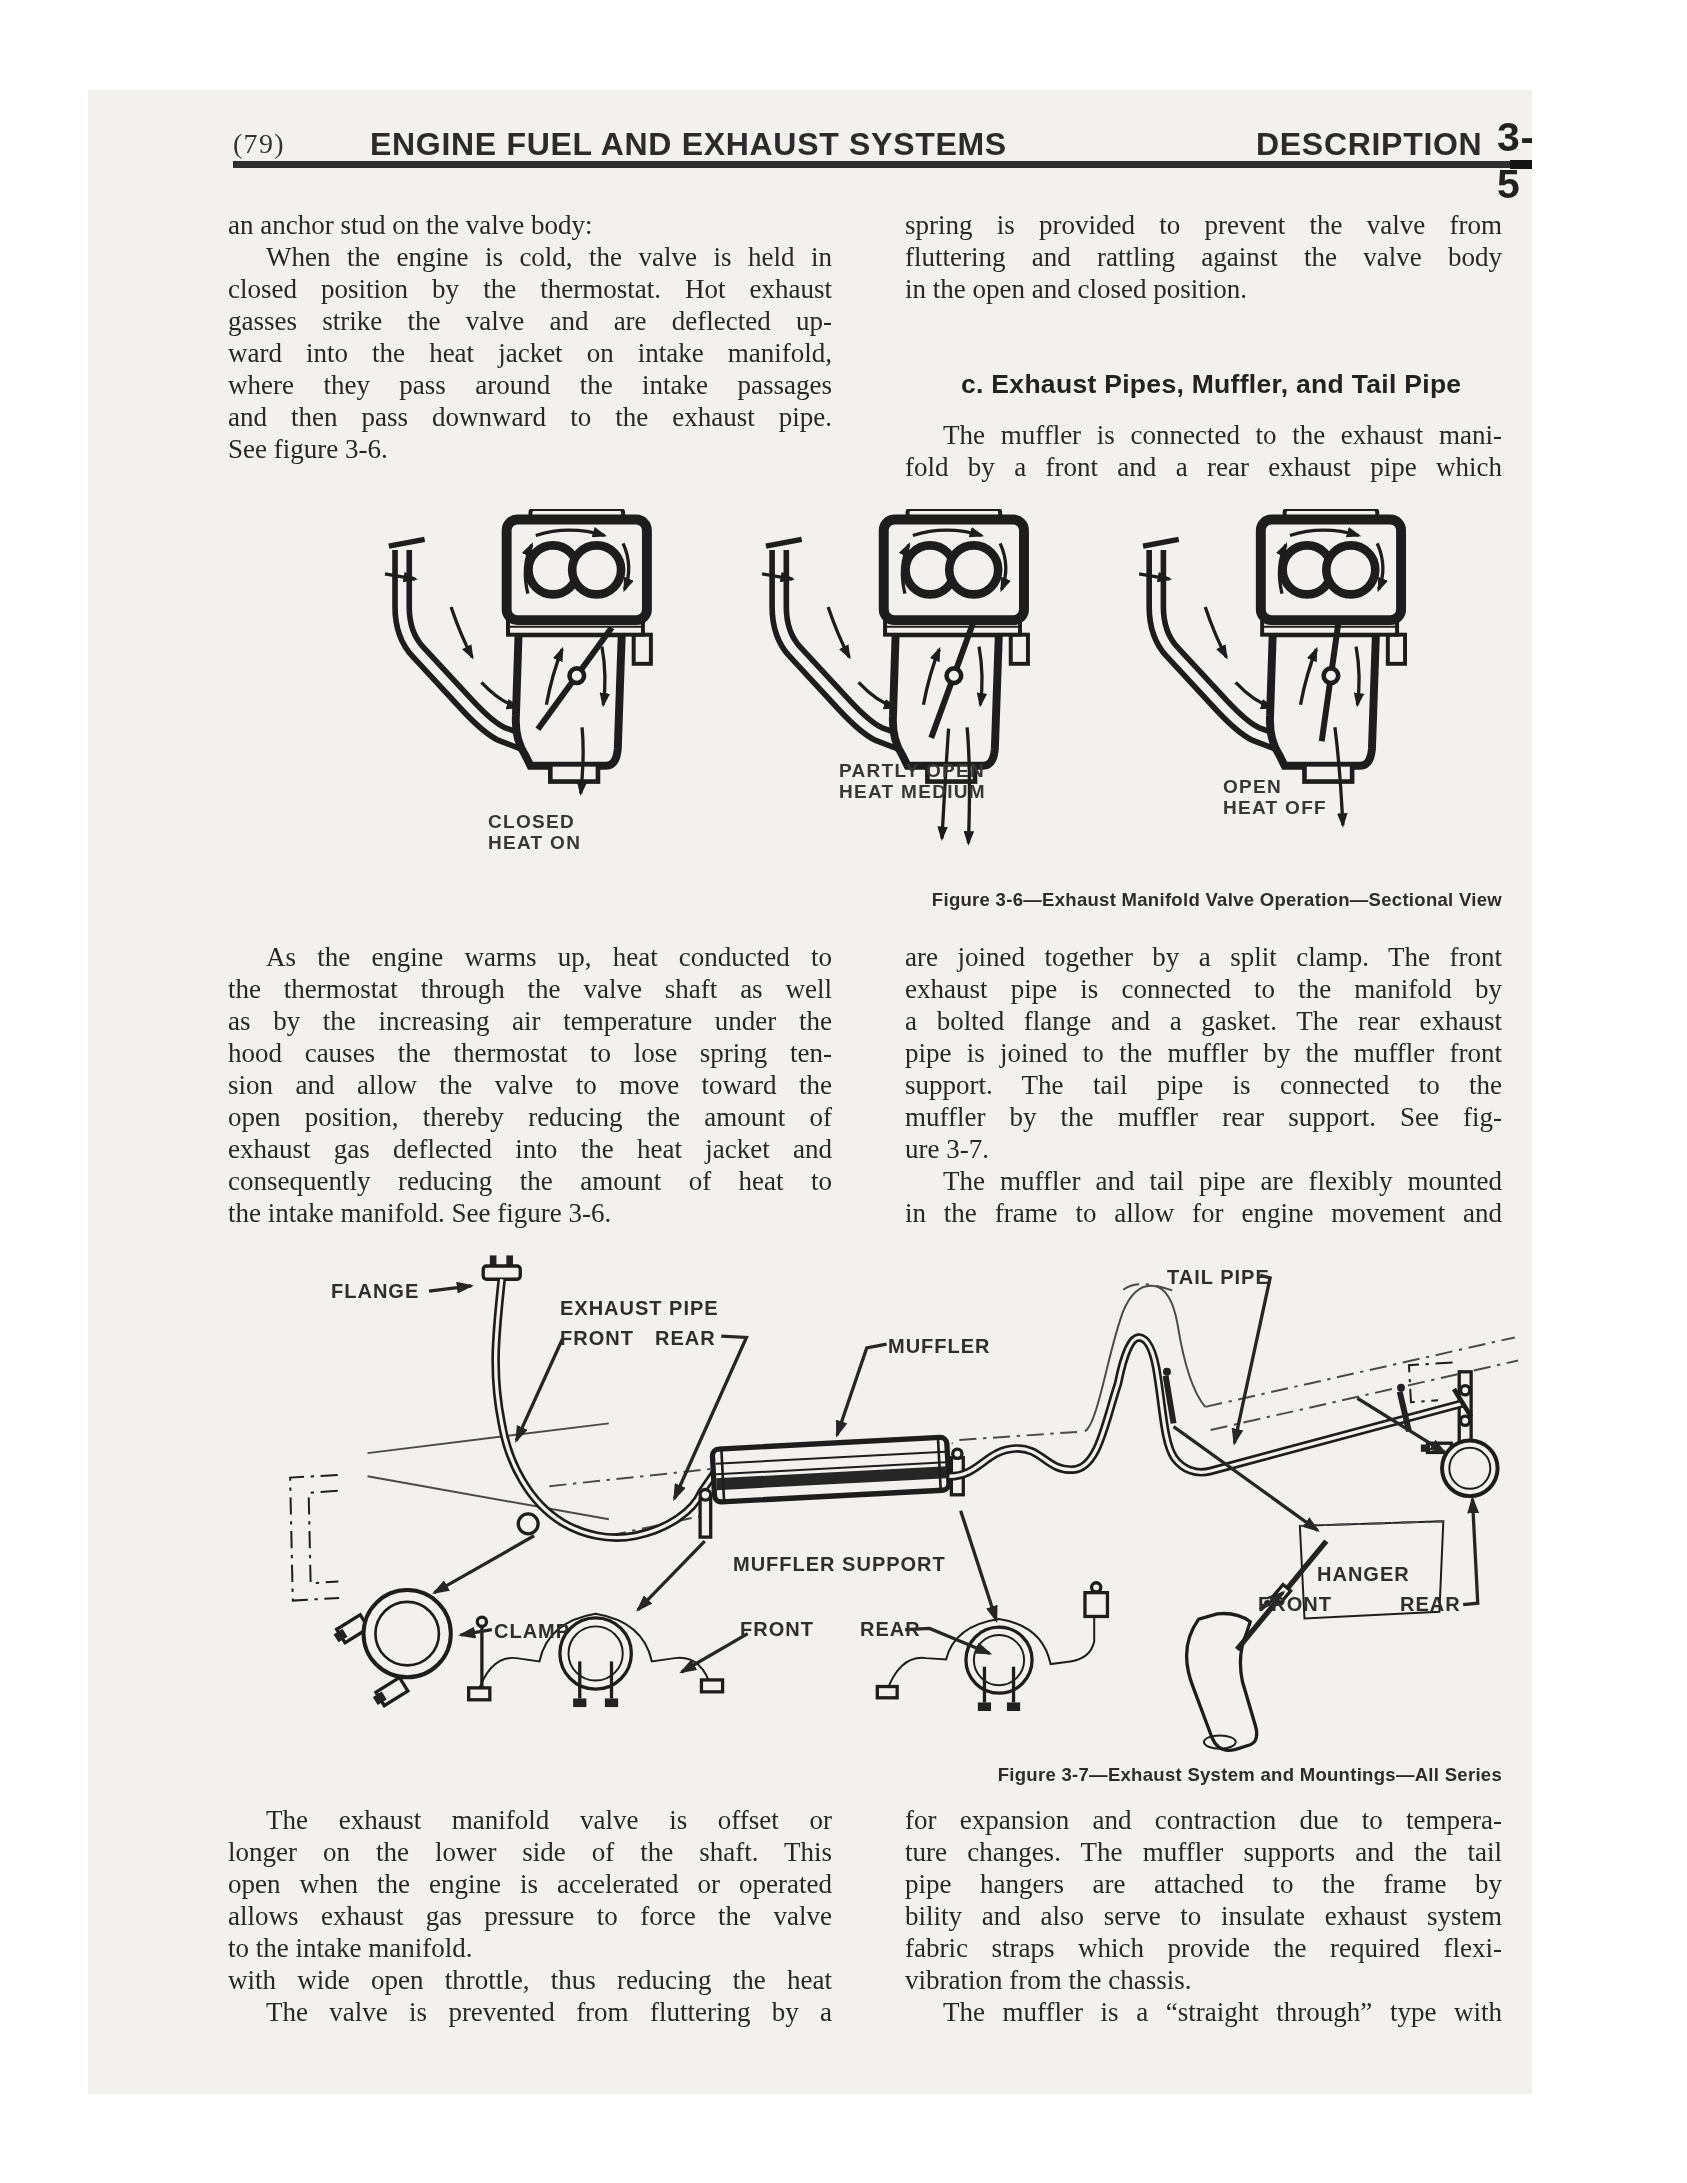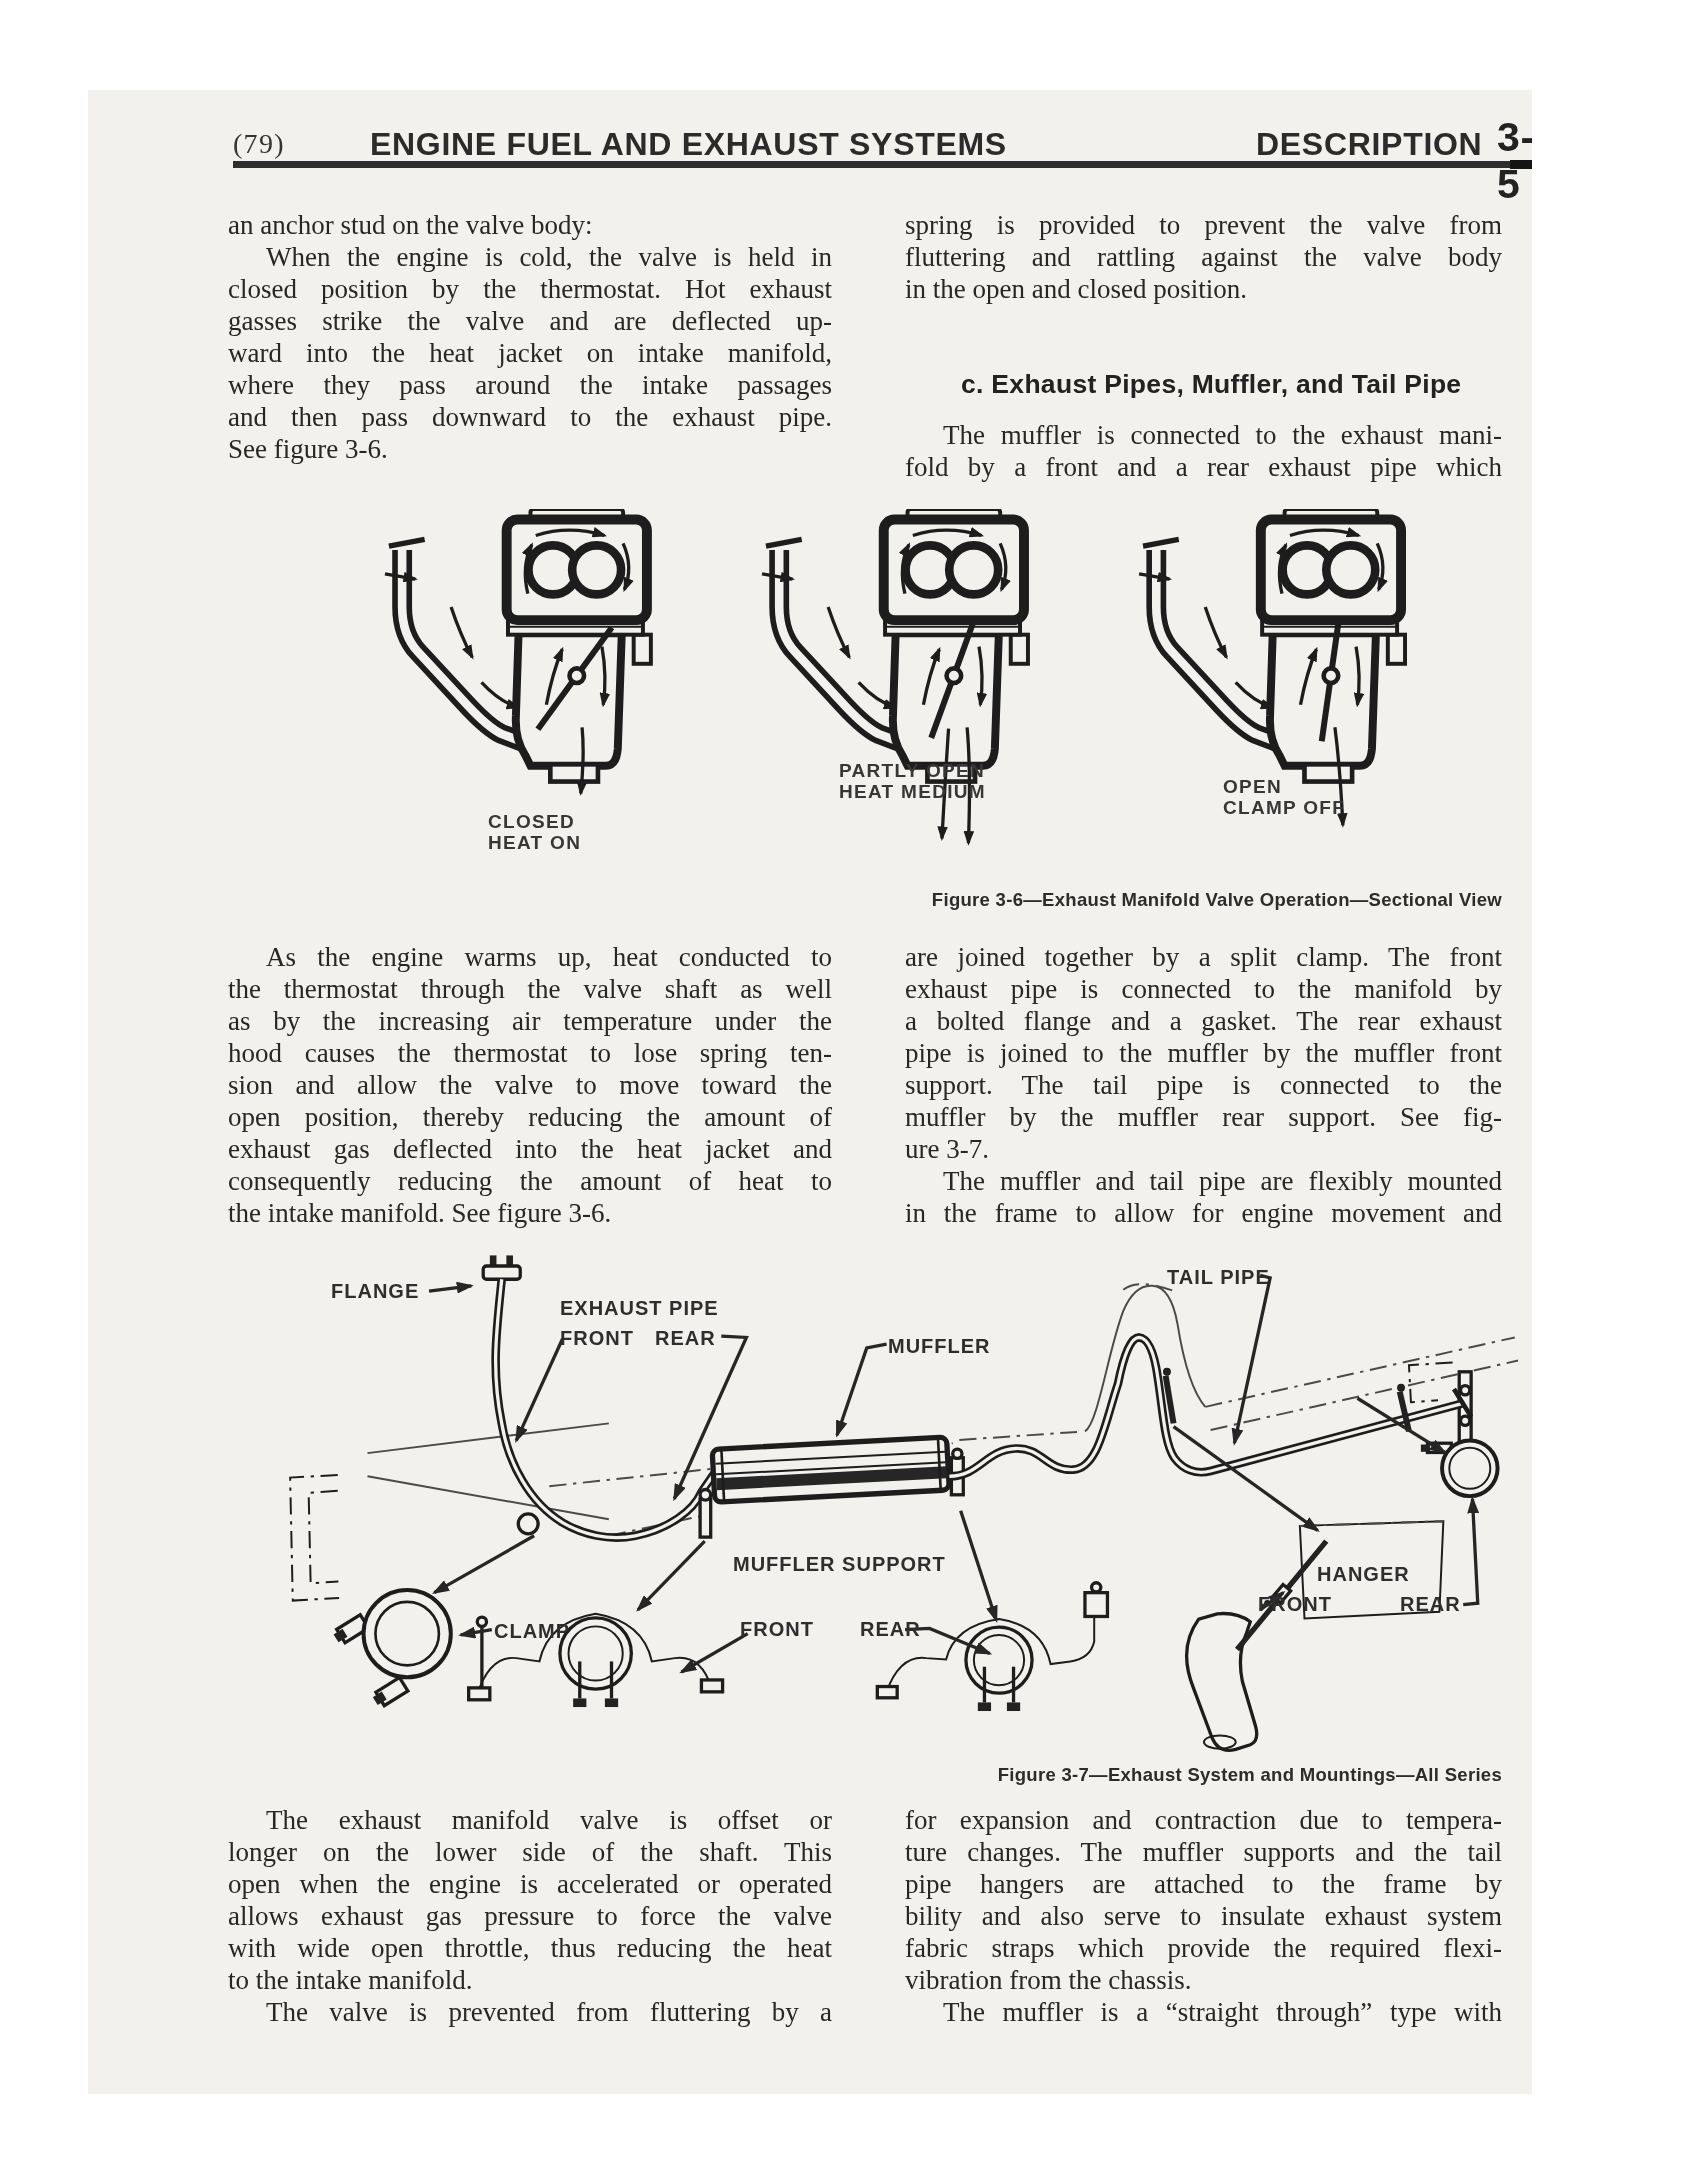--- a/index.html
+++ b/index.html
@@ -87,22 +87,22 @@
       <div class="bl jl">muffler by the muffler rear support. See fig-</div>
       <div class="bl">ure 3-7.</div>
       <div class="bl jl ind">The muffler and tail pipe are flexibly mounted</div>
       <div class="bl jl">in the frame to allow for engine movement and</div>
     </div>
   <div class="abs tblock" style="left:228px;top:1804px;width:604px;">
       <div class="bl jl ind">The exhaust manifold valve is offset or</div>
       <div class="bl jl">longer on the lower side of the shaft. This</div>
       <div class="bl jl">open when the engine is accelerated or operated</div>
       <div class="bl jl">allows exhaust gas pressure to force the valve</div>
+      <div class="bl">to the intake manifold.</div>
       <div class="bl jl">with wide open throttle, thus reducing the heat</div>
-      <div class="bl">to the intake manifold.</div>
       <div class="bl jl ind">The valve is prevented from fluttering by a</div>
     </div>
   <div class="abs tblock" style="left:905px;top:1804px;width:597px;">
       <div class="bl jl">for expansion and contraction due to tempera-</div>
       <div class="bl jl">ture changes. The muffler supports and the tail</div>
       <div class="bl jl">pipe hangers are attached to the frame by</div>
       <div class="bl jl">bility and also serve to insulate exhaust system</div>
       <div class="bl jl">fabric straps which provide the required flexi-</div>
       <div class="bl">vibration from the chassis.</div>
       <div class="bl jl ind">The muffler is a “straight through” type with</div>
@@ -174,21 +174,21 @@
   <div class="abs flab" style="left:488px;top:812px;">
     <div>CLOSED</div>
     <div>HEAT ON</div>
   </div>
   <div class="abs flab" style="left:839px;top:761px;">
     <div>PARTLY OPEN</div>
     <div>HEAT MEDIUM</div>
   </div>
   <div class="abs flab" style="left:1223px;top:777px;">
     <div>OPEN</div>
-    <div>CLAMP OFF</div>
+    <div>HEAT OFF</div>
   </div>
   <div class="abs fcap" style="left:228px;top:889px;width:1274px;">Figure 3-6—Exhaust Manifold Valve Operation—Sectional View</div>
 
   <svg class="abs" style="left:238px;top:1225px;" width="1317" height="529" viewBox="0 0 1990 800">
     <defs>
       <marker id="ahB" markerWidth="26" markerHeight="18" refX="22" refY="9" orient="auto" markerUnits="userSpaceOnUse">
         <path d="M0,0 L26,9 L0,18 z" fill="#262626"></path>
       </marker>
     </defs>
 

